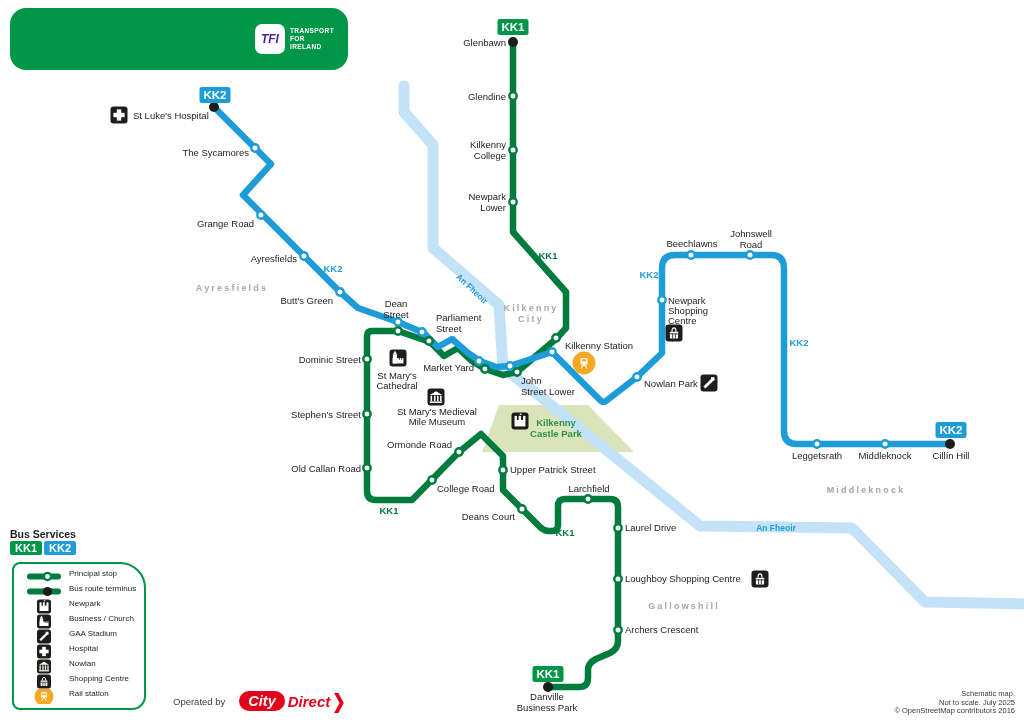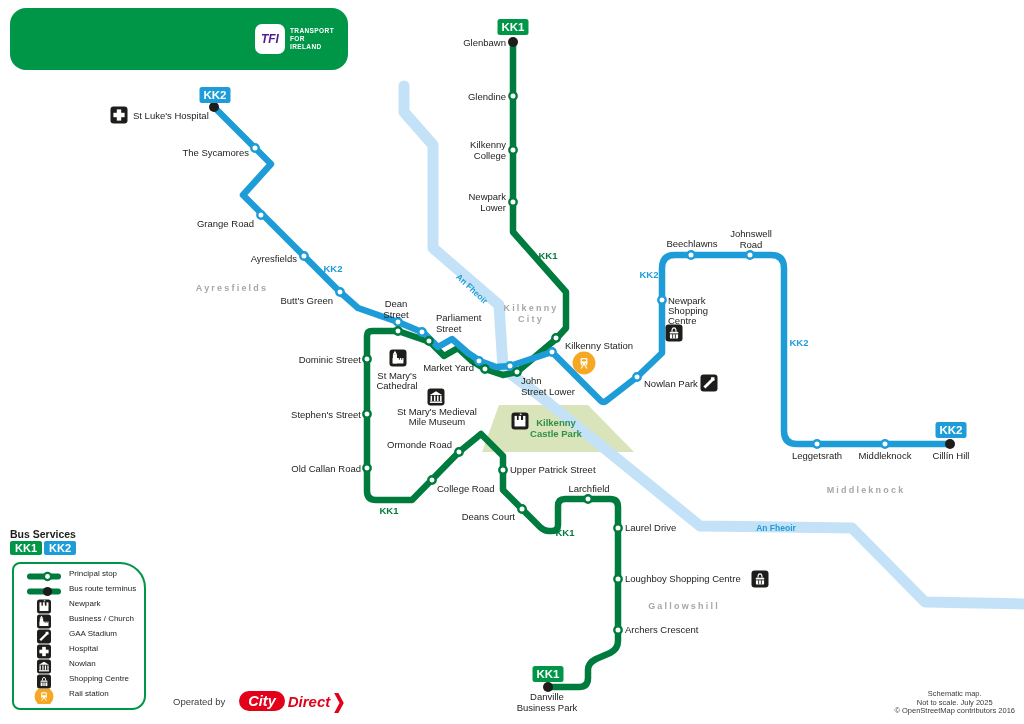--- a/index.html
+++ b/index.html
@@ -28,21 +28,21 @@
   .legend-label{font-size:8px;color:#1d1d1b;white-space:nowrap;}
 
   .operated{position:absolute;left:173px;top:691px;display:flex;align-items:center;gap:14px;}
   .operated-prefix{font-size:9.5px;color:#3c3c3c;}
   .citydirect{display:flex;align-items:center;}
   .cd-pill{background:#E2001A;color:#fff;font-weight:bold;font-style:italic;font-size:14.5px;
            padding:2px 9px;border-radius:12px;}
   .cd-direct{color:#E2001A;font-weight:bold;font-style:italic;font-size:15px;margin-left:3px;}
   .cd-arrow{color:#E2001A;font-weight:bold;font-size:16px;margin-left:2px;transform:scaleY(1.2);}
 
-  .attrib{position:absolute;right:9px;bottom:8px;text-align:center;font-size:7.5px;line-height:8.6px;color:#3a3a3a;}
+  .attrib{position:absolute;right:9px;bottom:8px;text-align:right;font-size:7.5px;line-height:8.6px;color:#3a3a3a;}
 </style>
 </head>
 <body>
 
 <svg id="map" width="1024" height="724" viewBox="0 0 1024 724">
     <polygon points="499,405 588,405 634,452 482,452" fill="#DAE4BA"></polygon>
     <path d="M404,86 L404,112 L433,145 L433,248 L499,305 L503,368 L540,396 L700,526 L852,528 L925,602 L1026,604" fill="none" stroke="#C3E2F7" stroke-width="11" stroke-linejoin="round" stroke-linecap="round"></path>
     <path d="M513,42 L513,232 L566,292 L566,328 L556,339 L517,372 L503,375 L485,369 L472,361 L458,348 L444,356 L430,342 L398,331 L372,331 Q367,331 367,336 L367,491 Q367,500 376,500 L412,500 L459,452 L481,434 L503,456 L503,490 L522,509 L540,527 Q544,531 549,531 L552,531 Q558,531 558,525 L558,506 Q558,499 565,499 L610,499 Q618,499 618,507 L618,641 Q618,649 610,653 L596,659 Q588,663 588,670 L588,678 Q588,687 579,687 L548,687" fill="none" stroke="#007B3E" stroke-width="6.5" stroke-linejoin="round" stroke-linecap="round"></path>
     <path d="M214,107 L255,148 L271,164 L243,195 L340,292 L358,308 L398,322 L424,333 L438,347 L452,339 L468,353 L480,361 L496,367 L510,366 L552,352 L601,401 Q603,403 606,401 L637,377 L662,353 L662,268 Q662,255 675,255 L771,255 Q784,255 784,268 L784,431 Q784,444 797,444 L950,444" fill="none" stroke="#1E9CD7" stroke-width="6.5" stroke-linejoin="round" stroke-linecap="round"></path>
     <text x="556" y="426" text-anchor="middle" font-size="9.5" font-weight="bold" fill="#2E9148"><tspan x="556" y="426">Kilkenny</tspan><tspan x="556" y="436.5">Castle Park</tspan></text>

